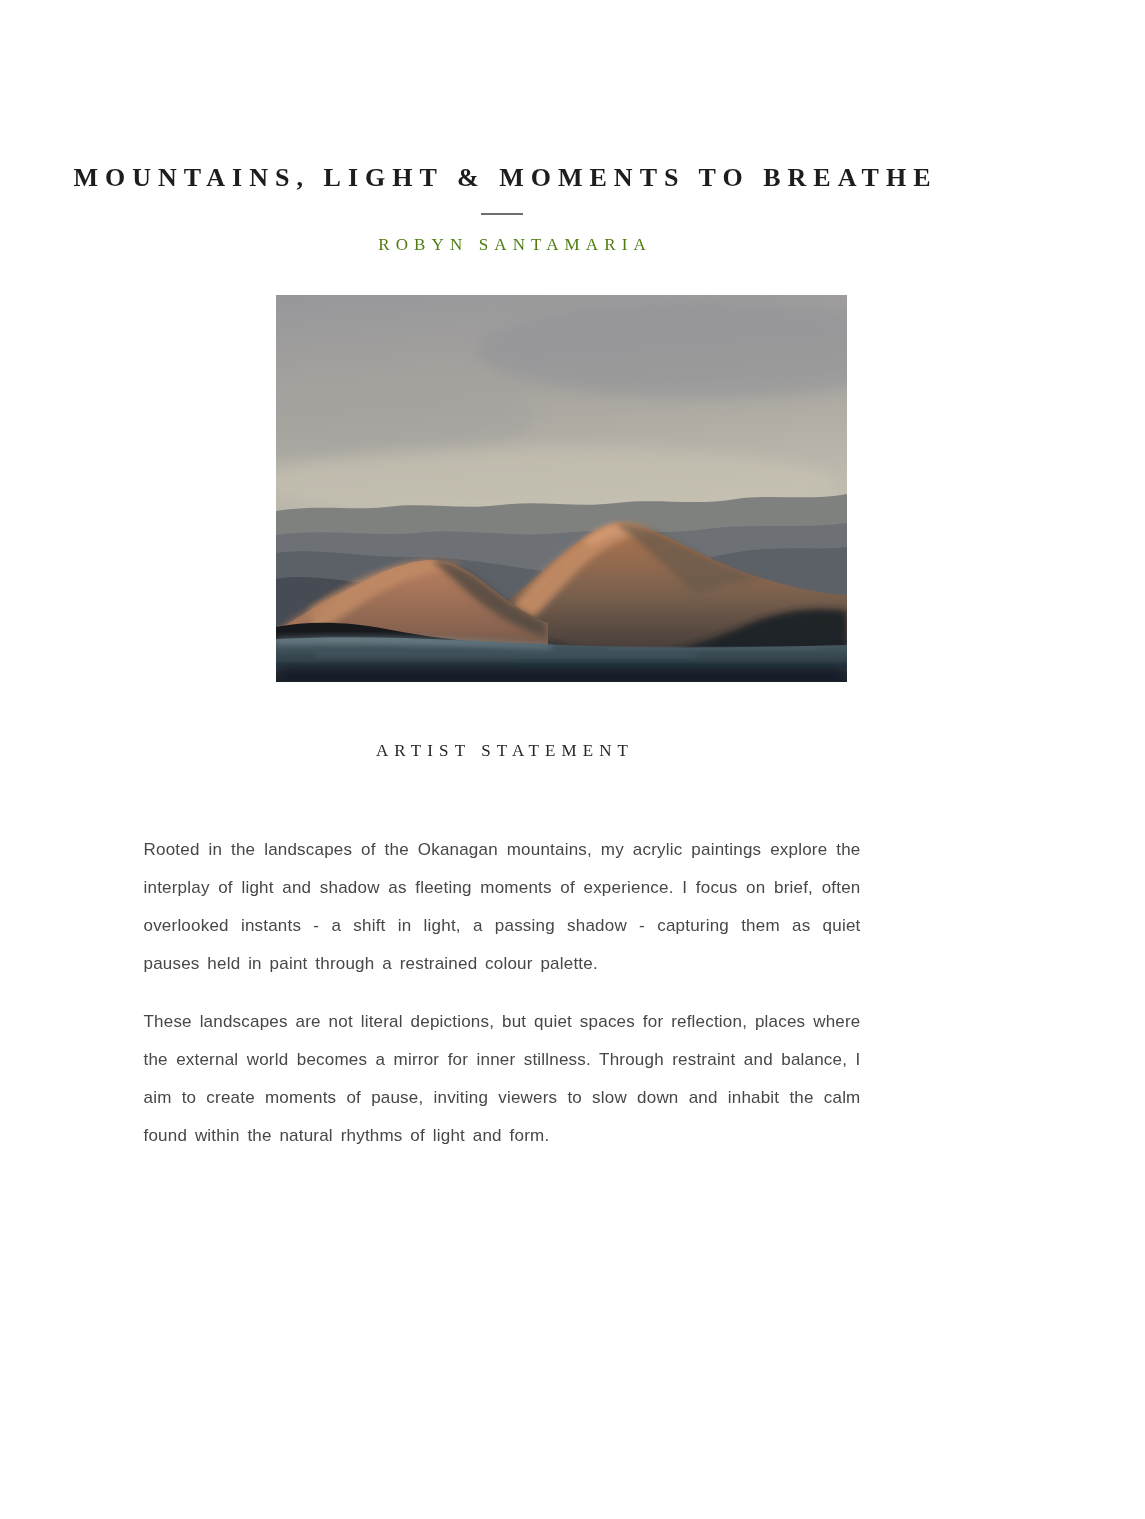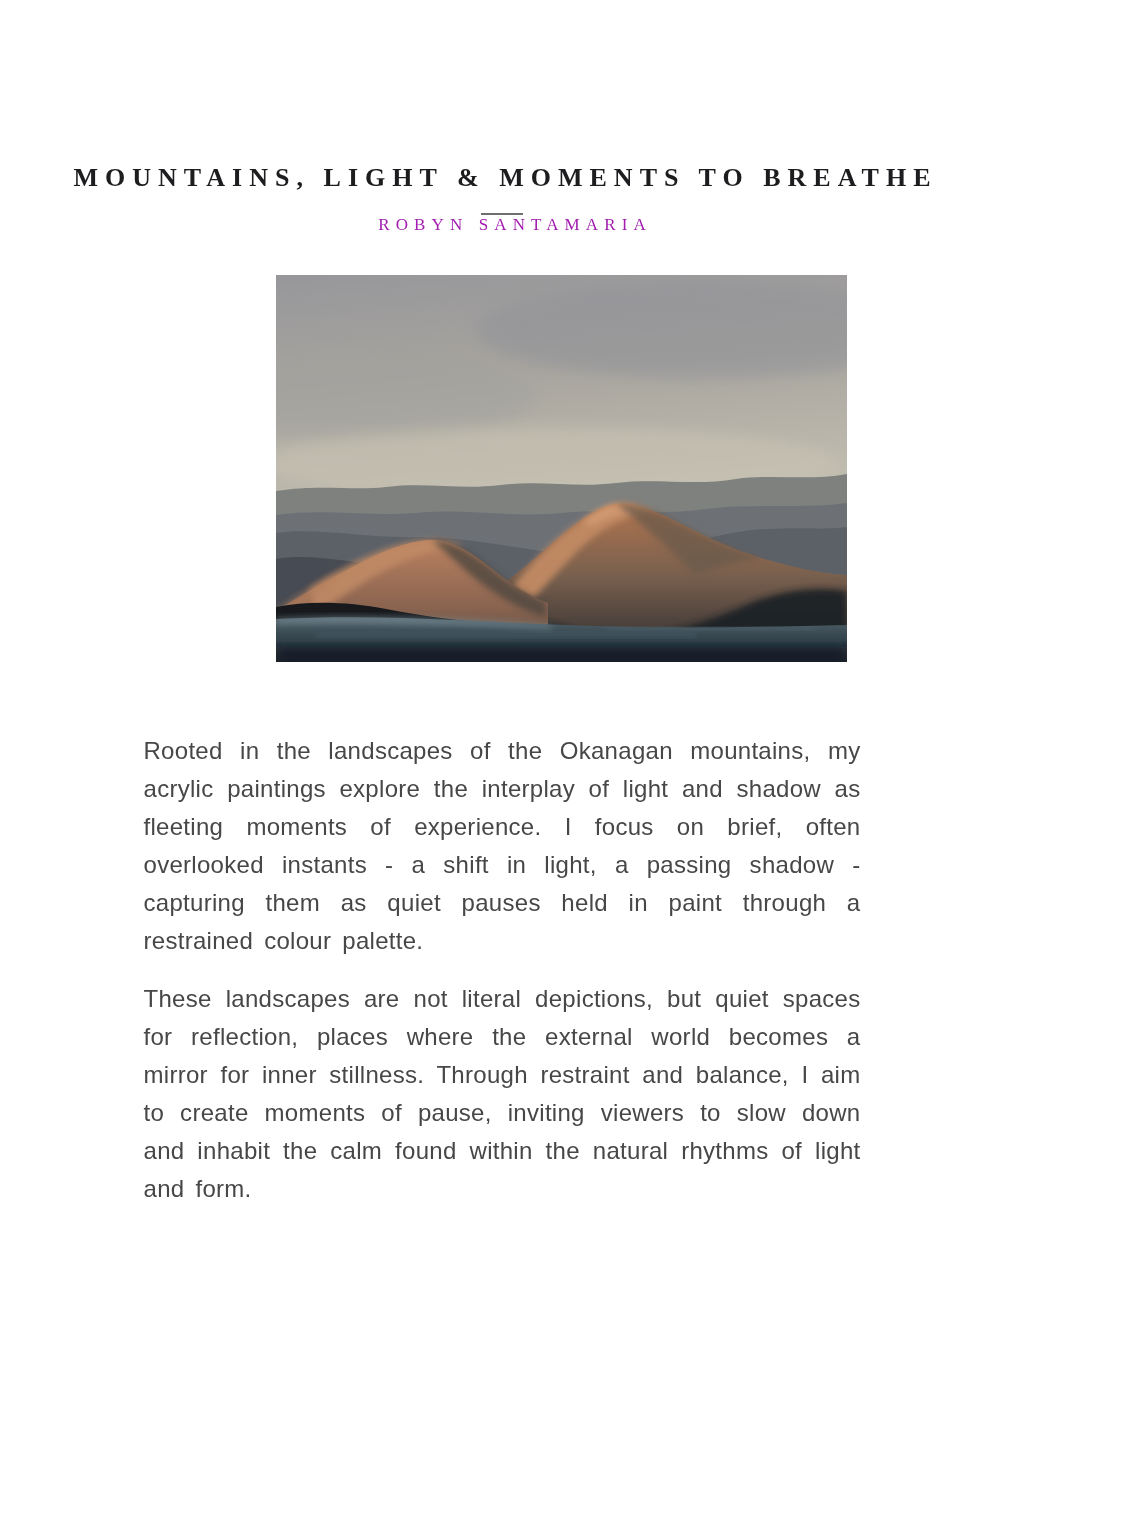--- a/index.html
+++ b/index.html
@@ -21,24 +21,25 @@
     letter-spacing: 0.27em; text-indent: 0.27em;
     color: #1d1d1f; line-height: 30px;
     white-space: nowrap;
   }
   .divider {
     width: 42px; height: 2px;
     margin: 20px auto 0 auto;
     background: #6f6f6f;
   }
   .author {
+    margin-top: 20px;
     font-family: "Liberation Serif", serif;
     font-size: 17px; font-weight: 500;
     letter-spacing: 0.36em; text-indent: 0.36em;
-    color: #a21caf;
+    color: #4d7c0f;
     padding-left: 20px;
   }
   .figure {
     width: 571px; height: 387px;
     margin: 40px 0 0 276px;
     line-height: 0;
   }
   .figure svg { display: block; }
   .statement-heading {
     margin-top: 59px;
@@ -47,21 +48,21 @@
     font-size: 17px; font-weight: 500;
     letter-spacing: 0.36em; text-indent: 0.36em;
     color: #26262a;
   }
   .statement-body {
     width: 717px;
     margin: 70px auto 0 auto;
   }
   .statement-body p {
     margin: 0;
-    font-size: 24px;
+    font-size: 17px;
     font-weight: 300;
     line-height: 38px;
     color: #474747;
     letter-spacing: 0.012em;
     word-spacing: 0.17em;
     text-align: justify;
   }
   .statement-body p + p { margin-top: 20px; }
 </style>
 </head>
@@ -134,19 +135,20 @@
 
       <path fill="url(#waterG)" d="M0,344 C60,341 120,342 180,345 C240,348 300,351 360,352 C420,353 500,352 571,350 L571,387 L0,387 Z"></path>
       <path fill="#8399a1" opacity="0.55" filter="url(#soft2)" d="M0,343 C60,340 130,341 200,345 C240,347 262,349 276,350 L276,354 C200,350 80,347 0,349 Z"></path>
       <rect x="40" y="358" width="380" height="4" fill="#4e646e" opacity="0.6" filter="url(#soft2)"></rect>
       <rect x="330" y="352" width="210" height="3" fill="#5a6e78" opacity="0.5" filter="url(#soft2)"></rect>
       <rect x="240" y="366" width="331" height="5" fill="#2e404b" opacity="0.6" filter="url(#soft2)"></rect>
       <rect x="0" y="372" width="571" height="15" fill="#101920" opacity="0.75" filter="url(#soft)"></rect>
     </svg>
   </div>
 
+  <div class="statement-heading">ARTIST STATEMENT</div>
 
   <div class="statement-body">
     <p>Rooted in the landscapes of the Okanagan mountains, my acrylic paintings explore the interplay of light and shadow as fleeting moments of experience. I focus on brief, often overlooked instants - a shift in light, a passing shadow - capturing them as quiet pauses held in paint through a restrained colour palette.</p>
     <p>These landscapes are not literal depictions, but quiet spaces for reflection, places where the external world becomes a mirror for inner stillness. Through restraint and balance, I aim to create moments of pause, inviting viewers to slow down and inhabit the calm found within the natural rhythms of light and form.</p>
   </div>
 
 </div>
 
 </body></html>

